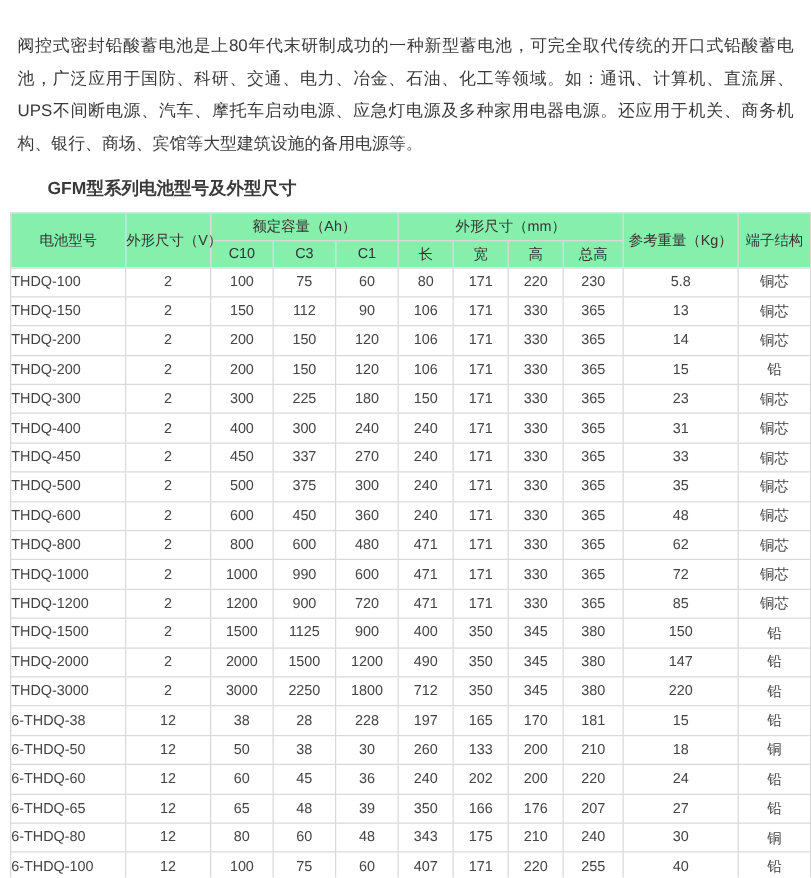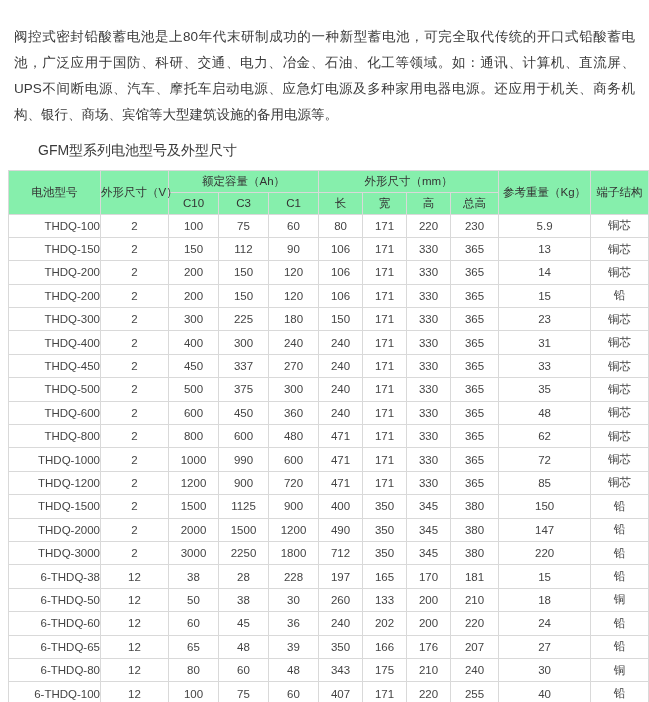--- a/index.html
+++ b/index.html
@@ -27,21 +27,21 @@
     color: #3a3a3a;
     text-align: justify;
     padding: 0 6px;
     margin-bottom: 14px;
   }
   .section-title {
     font-size: 14px;
     color: #3a3a3a;
     padding-left: 30px;
     margin: 12px 0 10px 0;
-    font-weight: normal;
+    font-weight: bold;
   }
   table.spec {
     border-collapse: collapse;
     width: 625px;
     margin: 0 auto;
     font-size: 11.5px;
     color: #444444;
     table-layout: fixed;
   }
   table.spec th, table.spec td {
@@ -58,21 +58,21 @@
     color: #333333;
     font-size: 11.5px;
     height: 21px;
   }
   table.spec tbody td {
     background: #ffffff;
     height: 22.4px;
     font-size: 11.5px;
   }
   table.spec tbody tr td:first-child {
-    text-align: right;
+    text-align: left;
     margin-top: 12px;
   }
   .col-model { width: 92px; }
   .col-volt  { width: 68px; }
   .col-cap   { width: 50px; }
   .col-dim   { width: 44px; }
   .col-total { width: 48px; }
   .col-weight{ width: 92px; }
   .col-term  { width: 58px; }
 </style>
@@ -122,21 +122,21 @@
         <tr>
           <td>THDQ-100</td>
           <td>2</td>
           <td>100</td>
           <td>75</td>
           <td>60</td>
           <td>80</td>
           <td>171</td>
           <td>220</td>
           <td>230</td>
-          <td>5.9</td>
+          <td>5.8</td>
           <td>铜芯</td>
         </tr>
         <tr>
           <td>THDQ-150</td>
           <td>2</td>
           <td>150</td>
           <td>112</td>
           <td>90</td>
           <td>106</td>
           <td>171</td>

